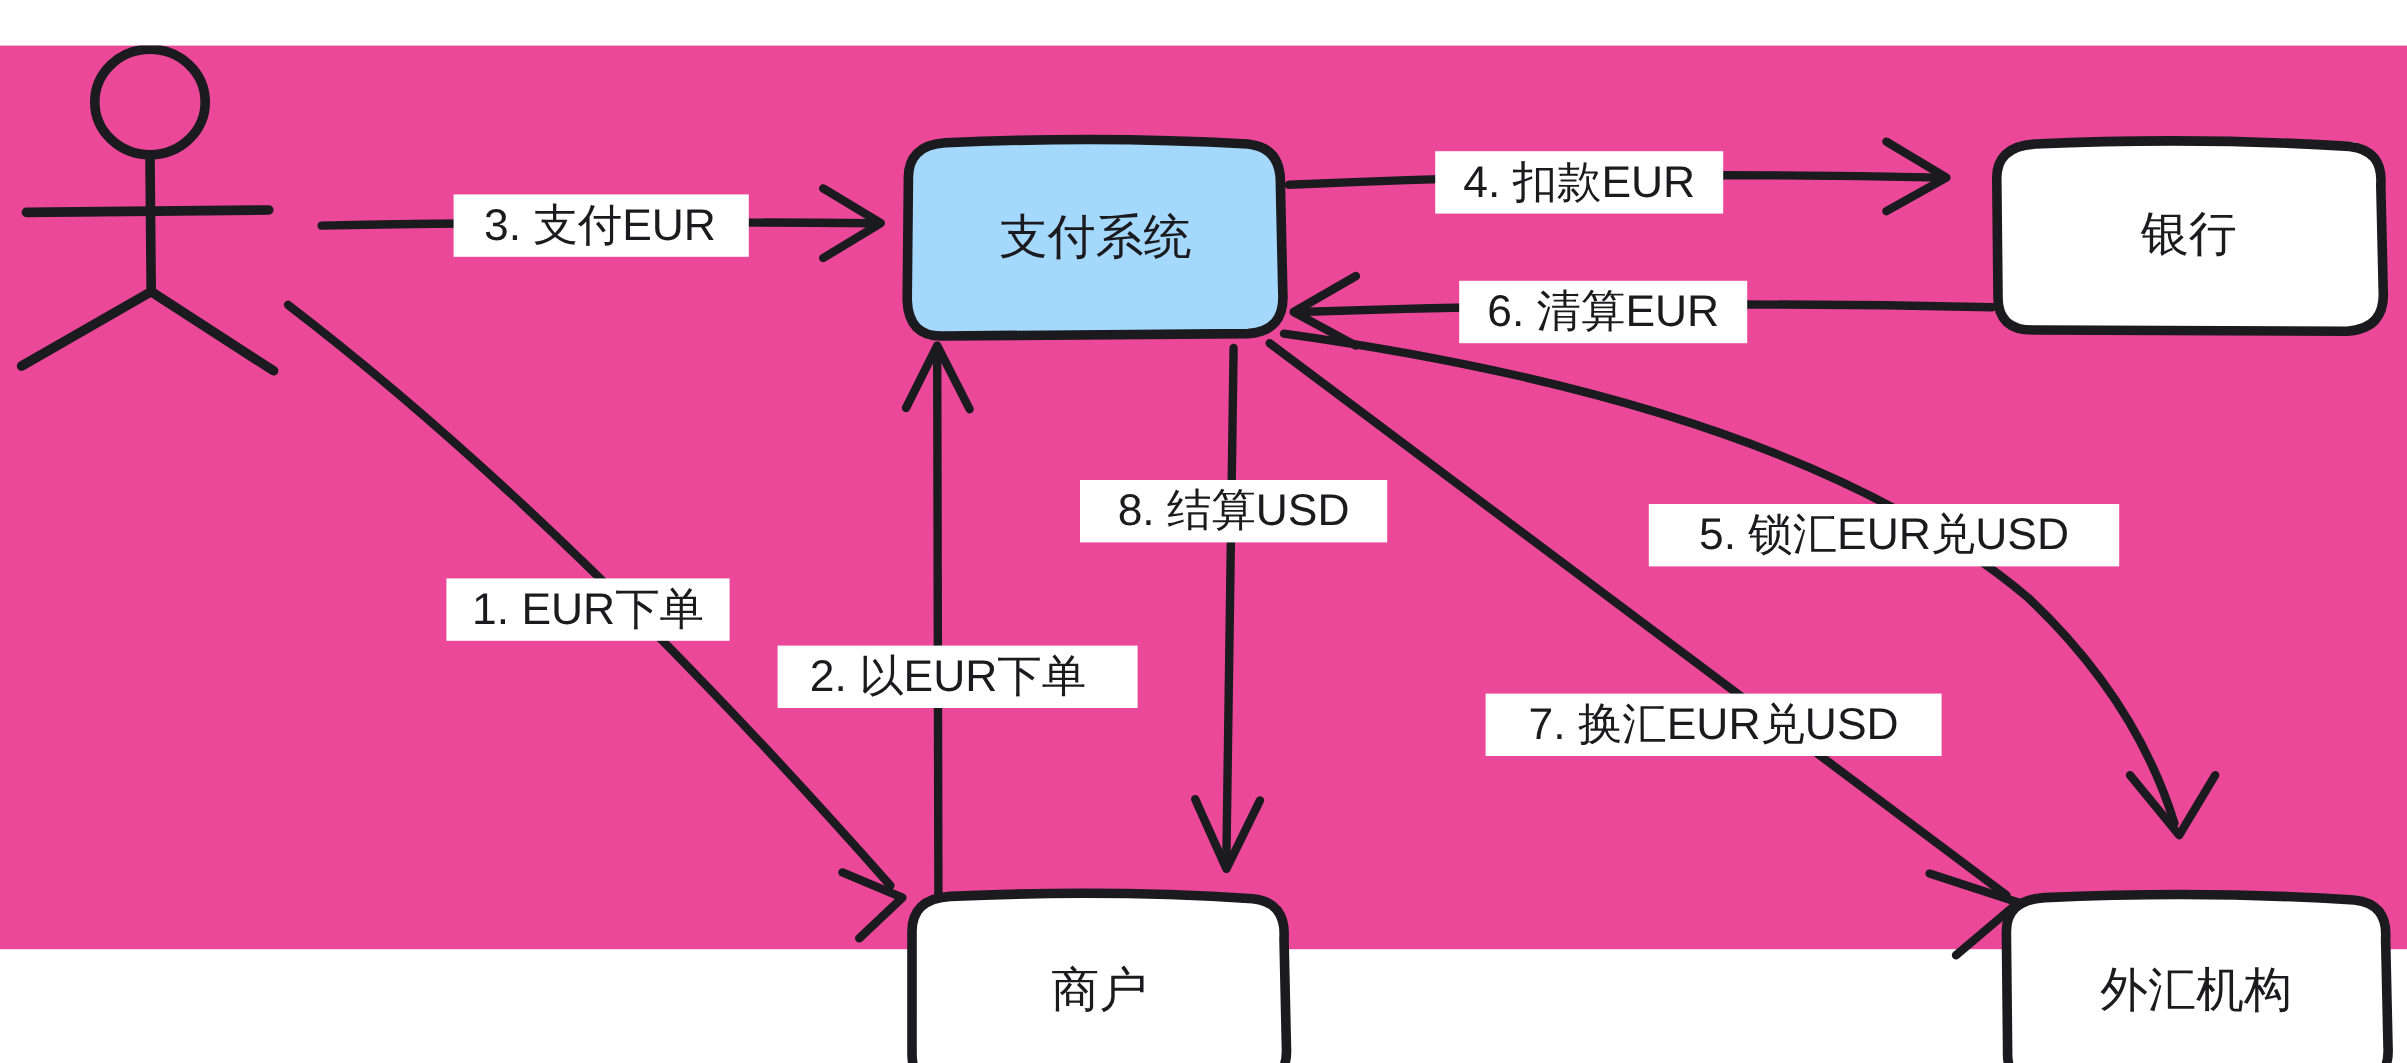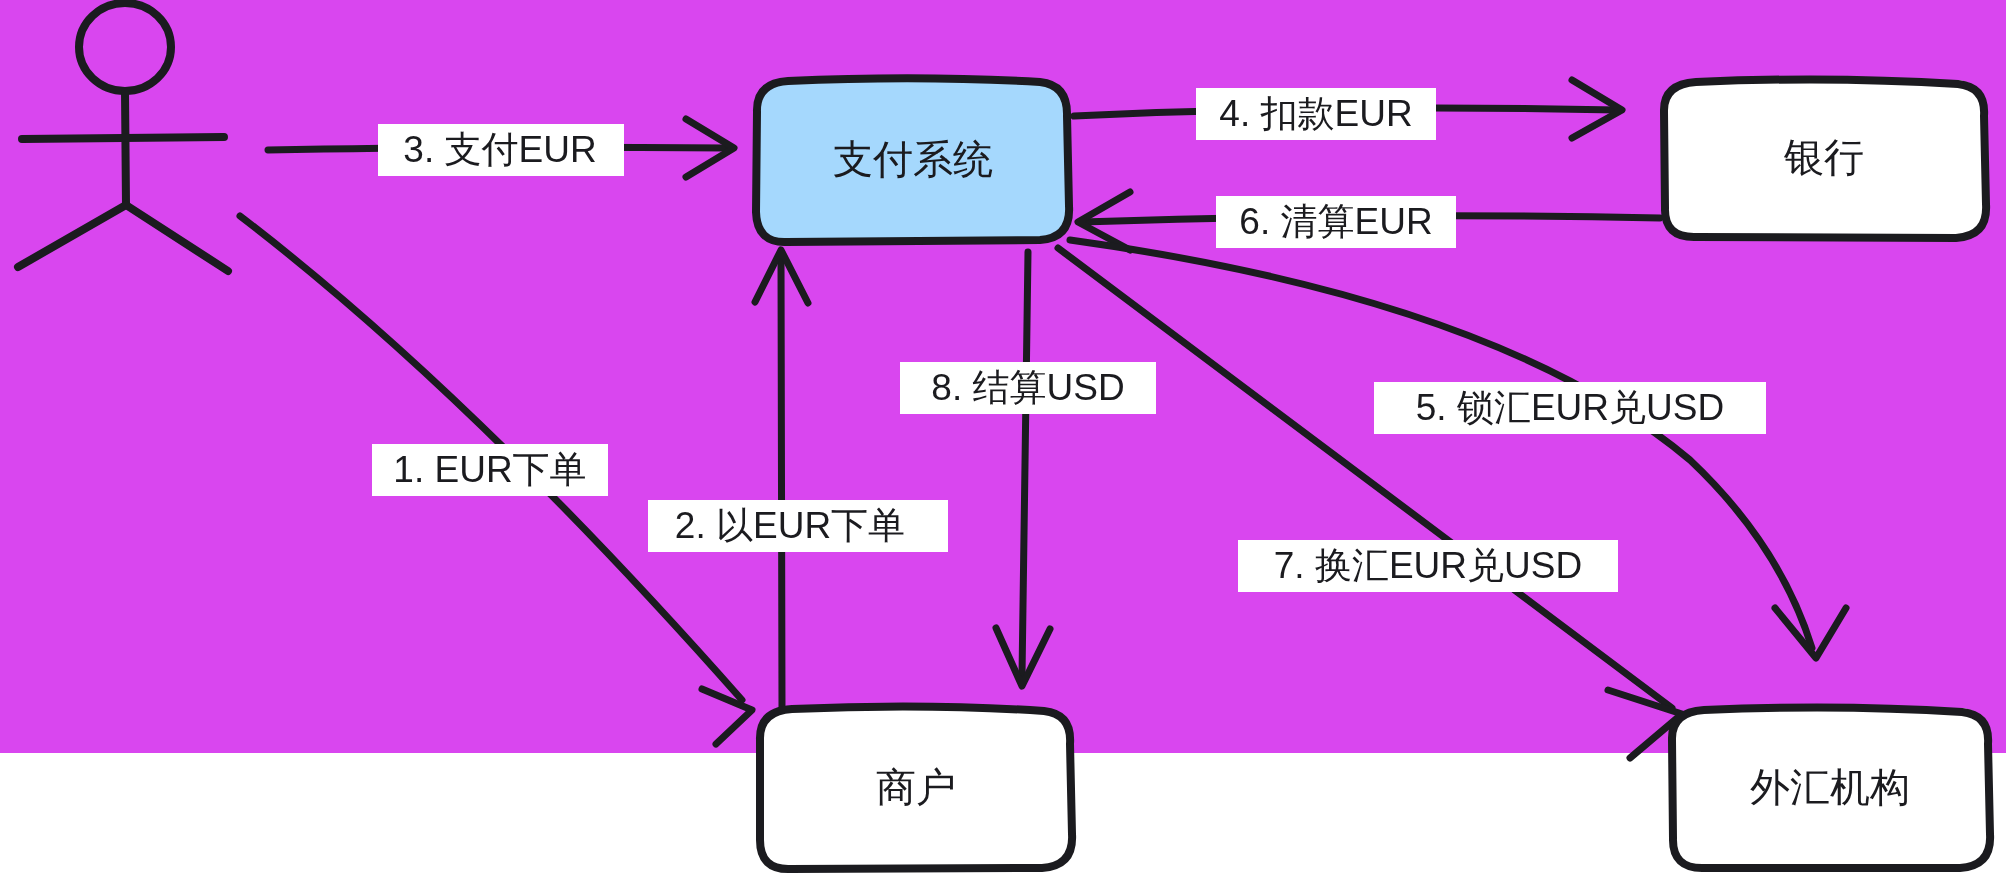--- a/index.html
+++ b/index.html
@@ -10,21 +10,22 @@
   body {
     width: 2006px;
     height: 886px;
     font-family: "Liberation Sans", sans-serif;
     overflow: hidden;
   }
   #canvas {
     position: relative;
     width: 2006px;
     height: 753px;
-    background: #d946ef;
+    background: #ec4899;
+    margin-top: 38px;
   }
   svg.diagram {
     position: absolute;
     left: 0;
     top: 0;
     width: 2006px;
     height: 886px;
   }
   .node-text {
     font-family: "Liberation Sans", sans-serif;

